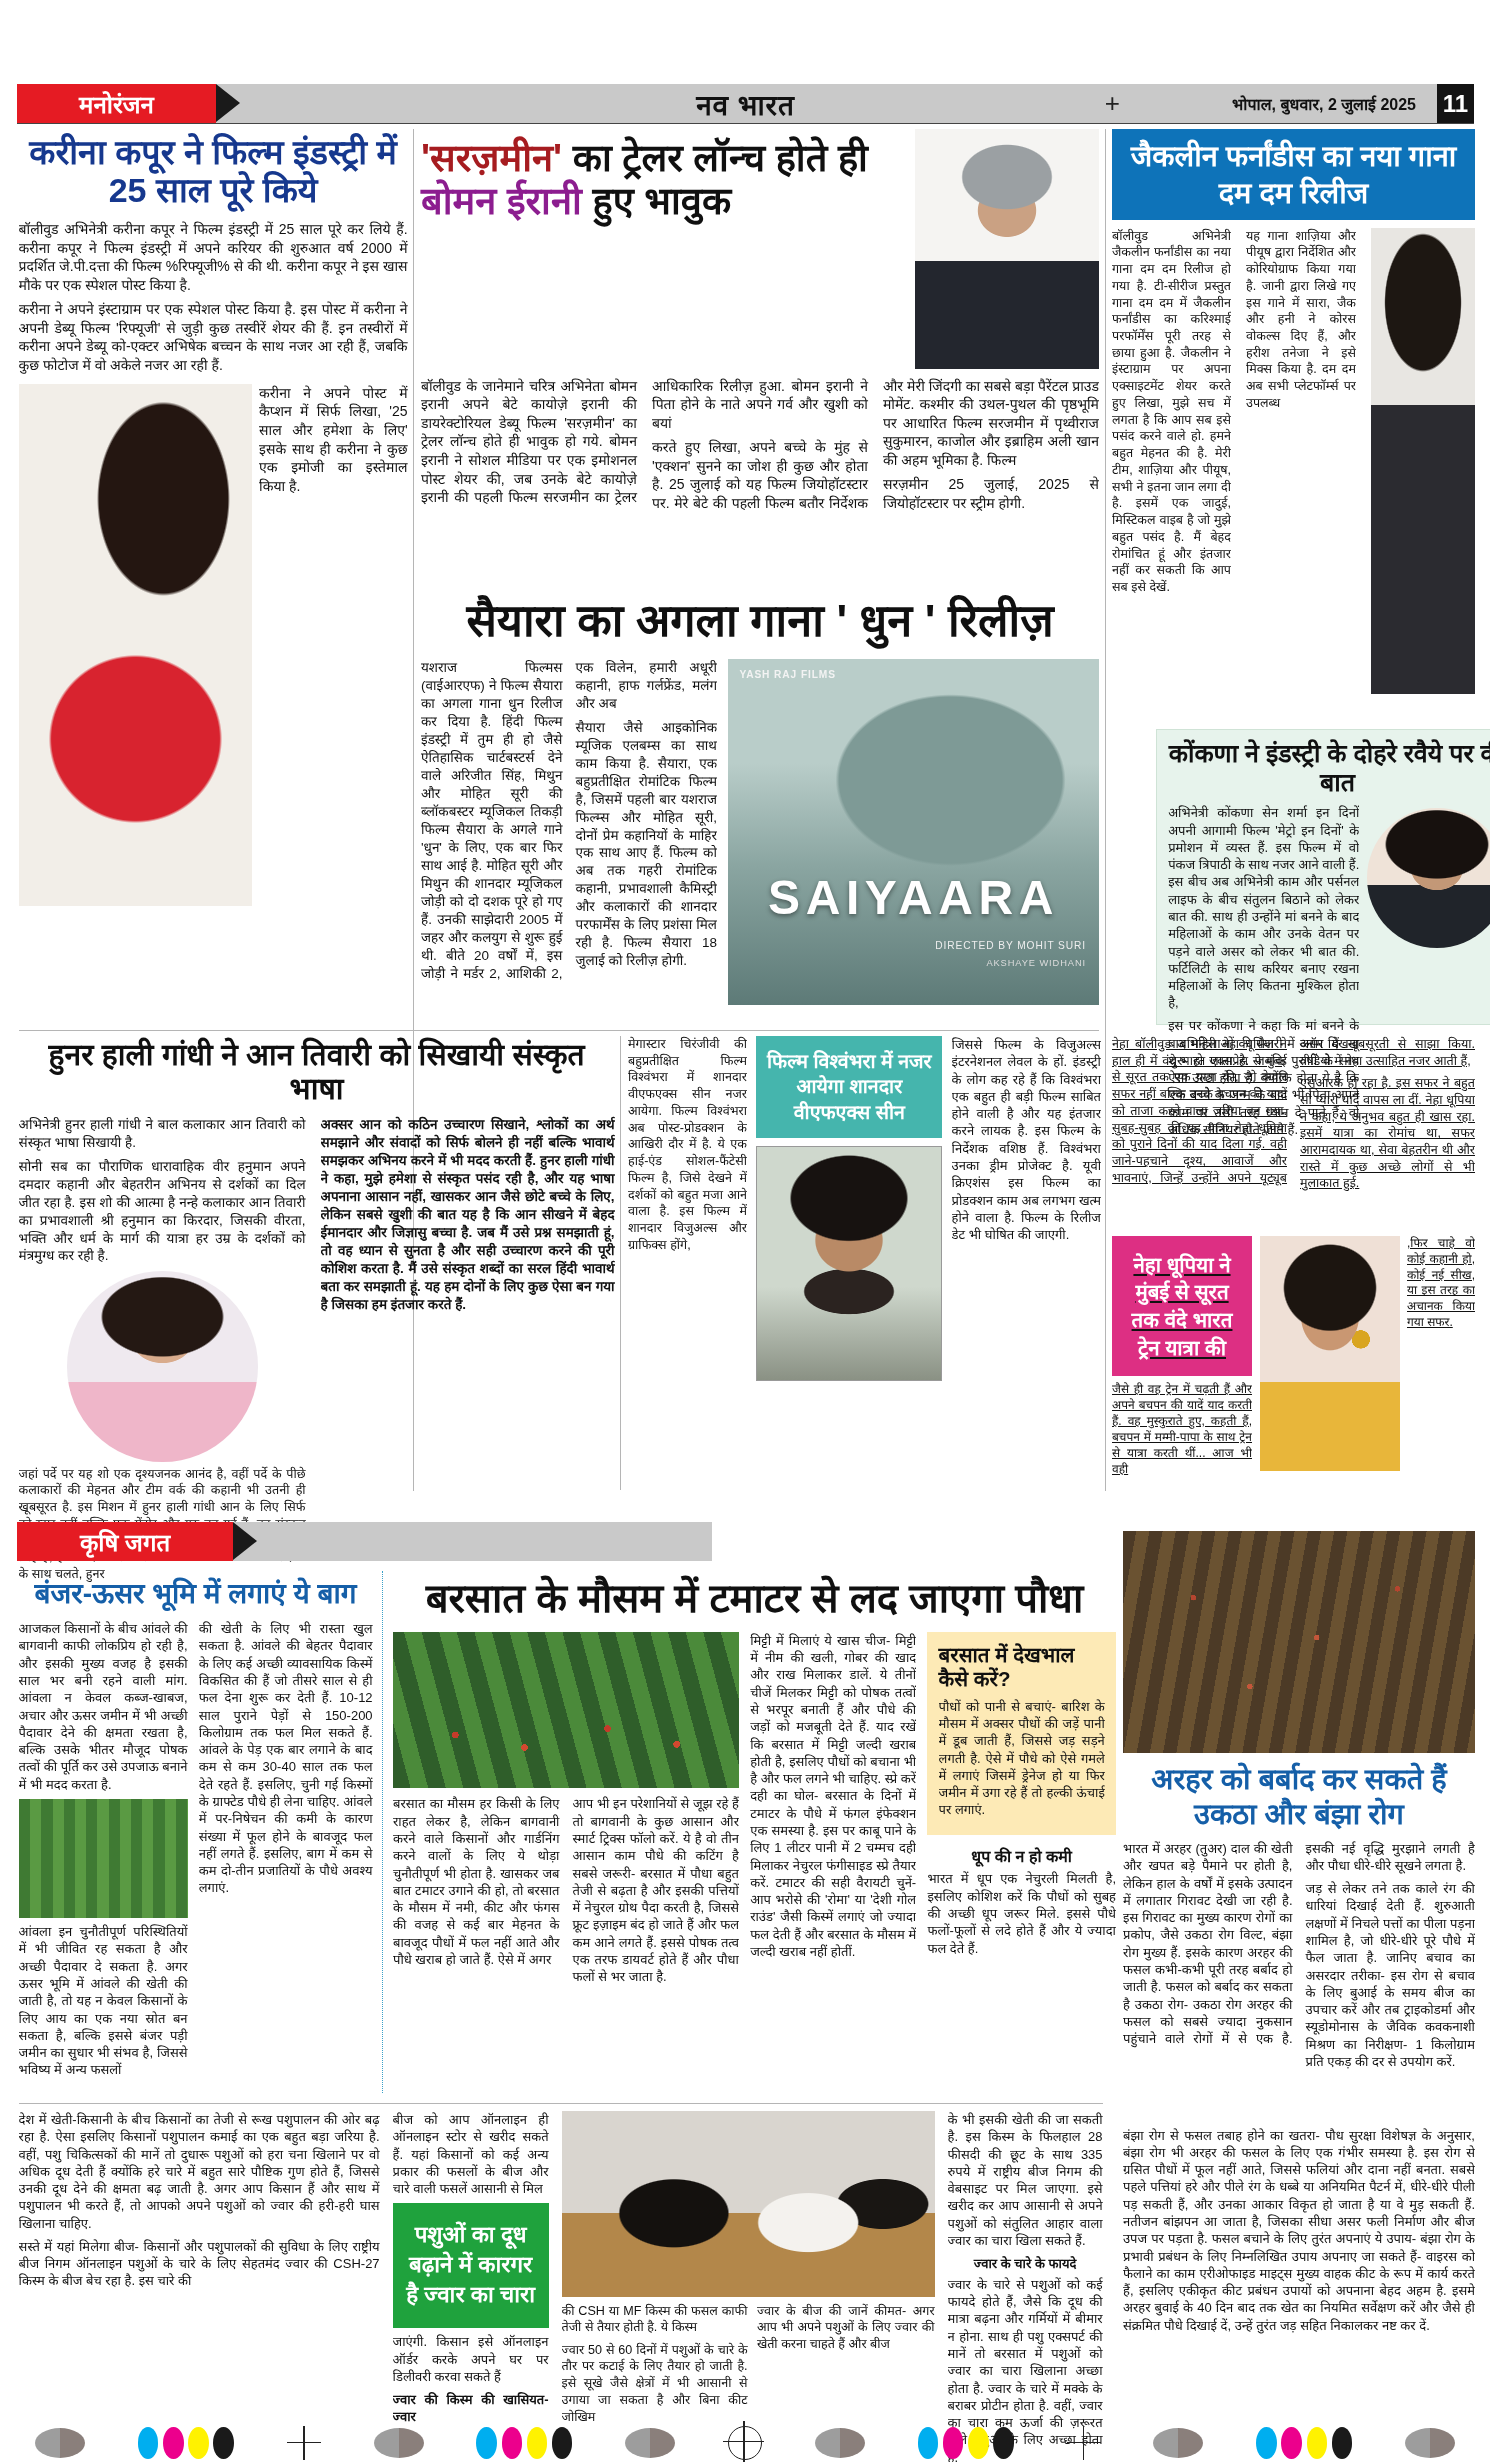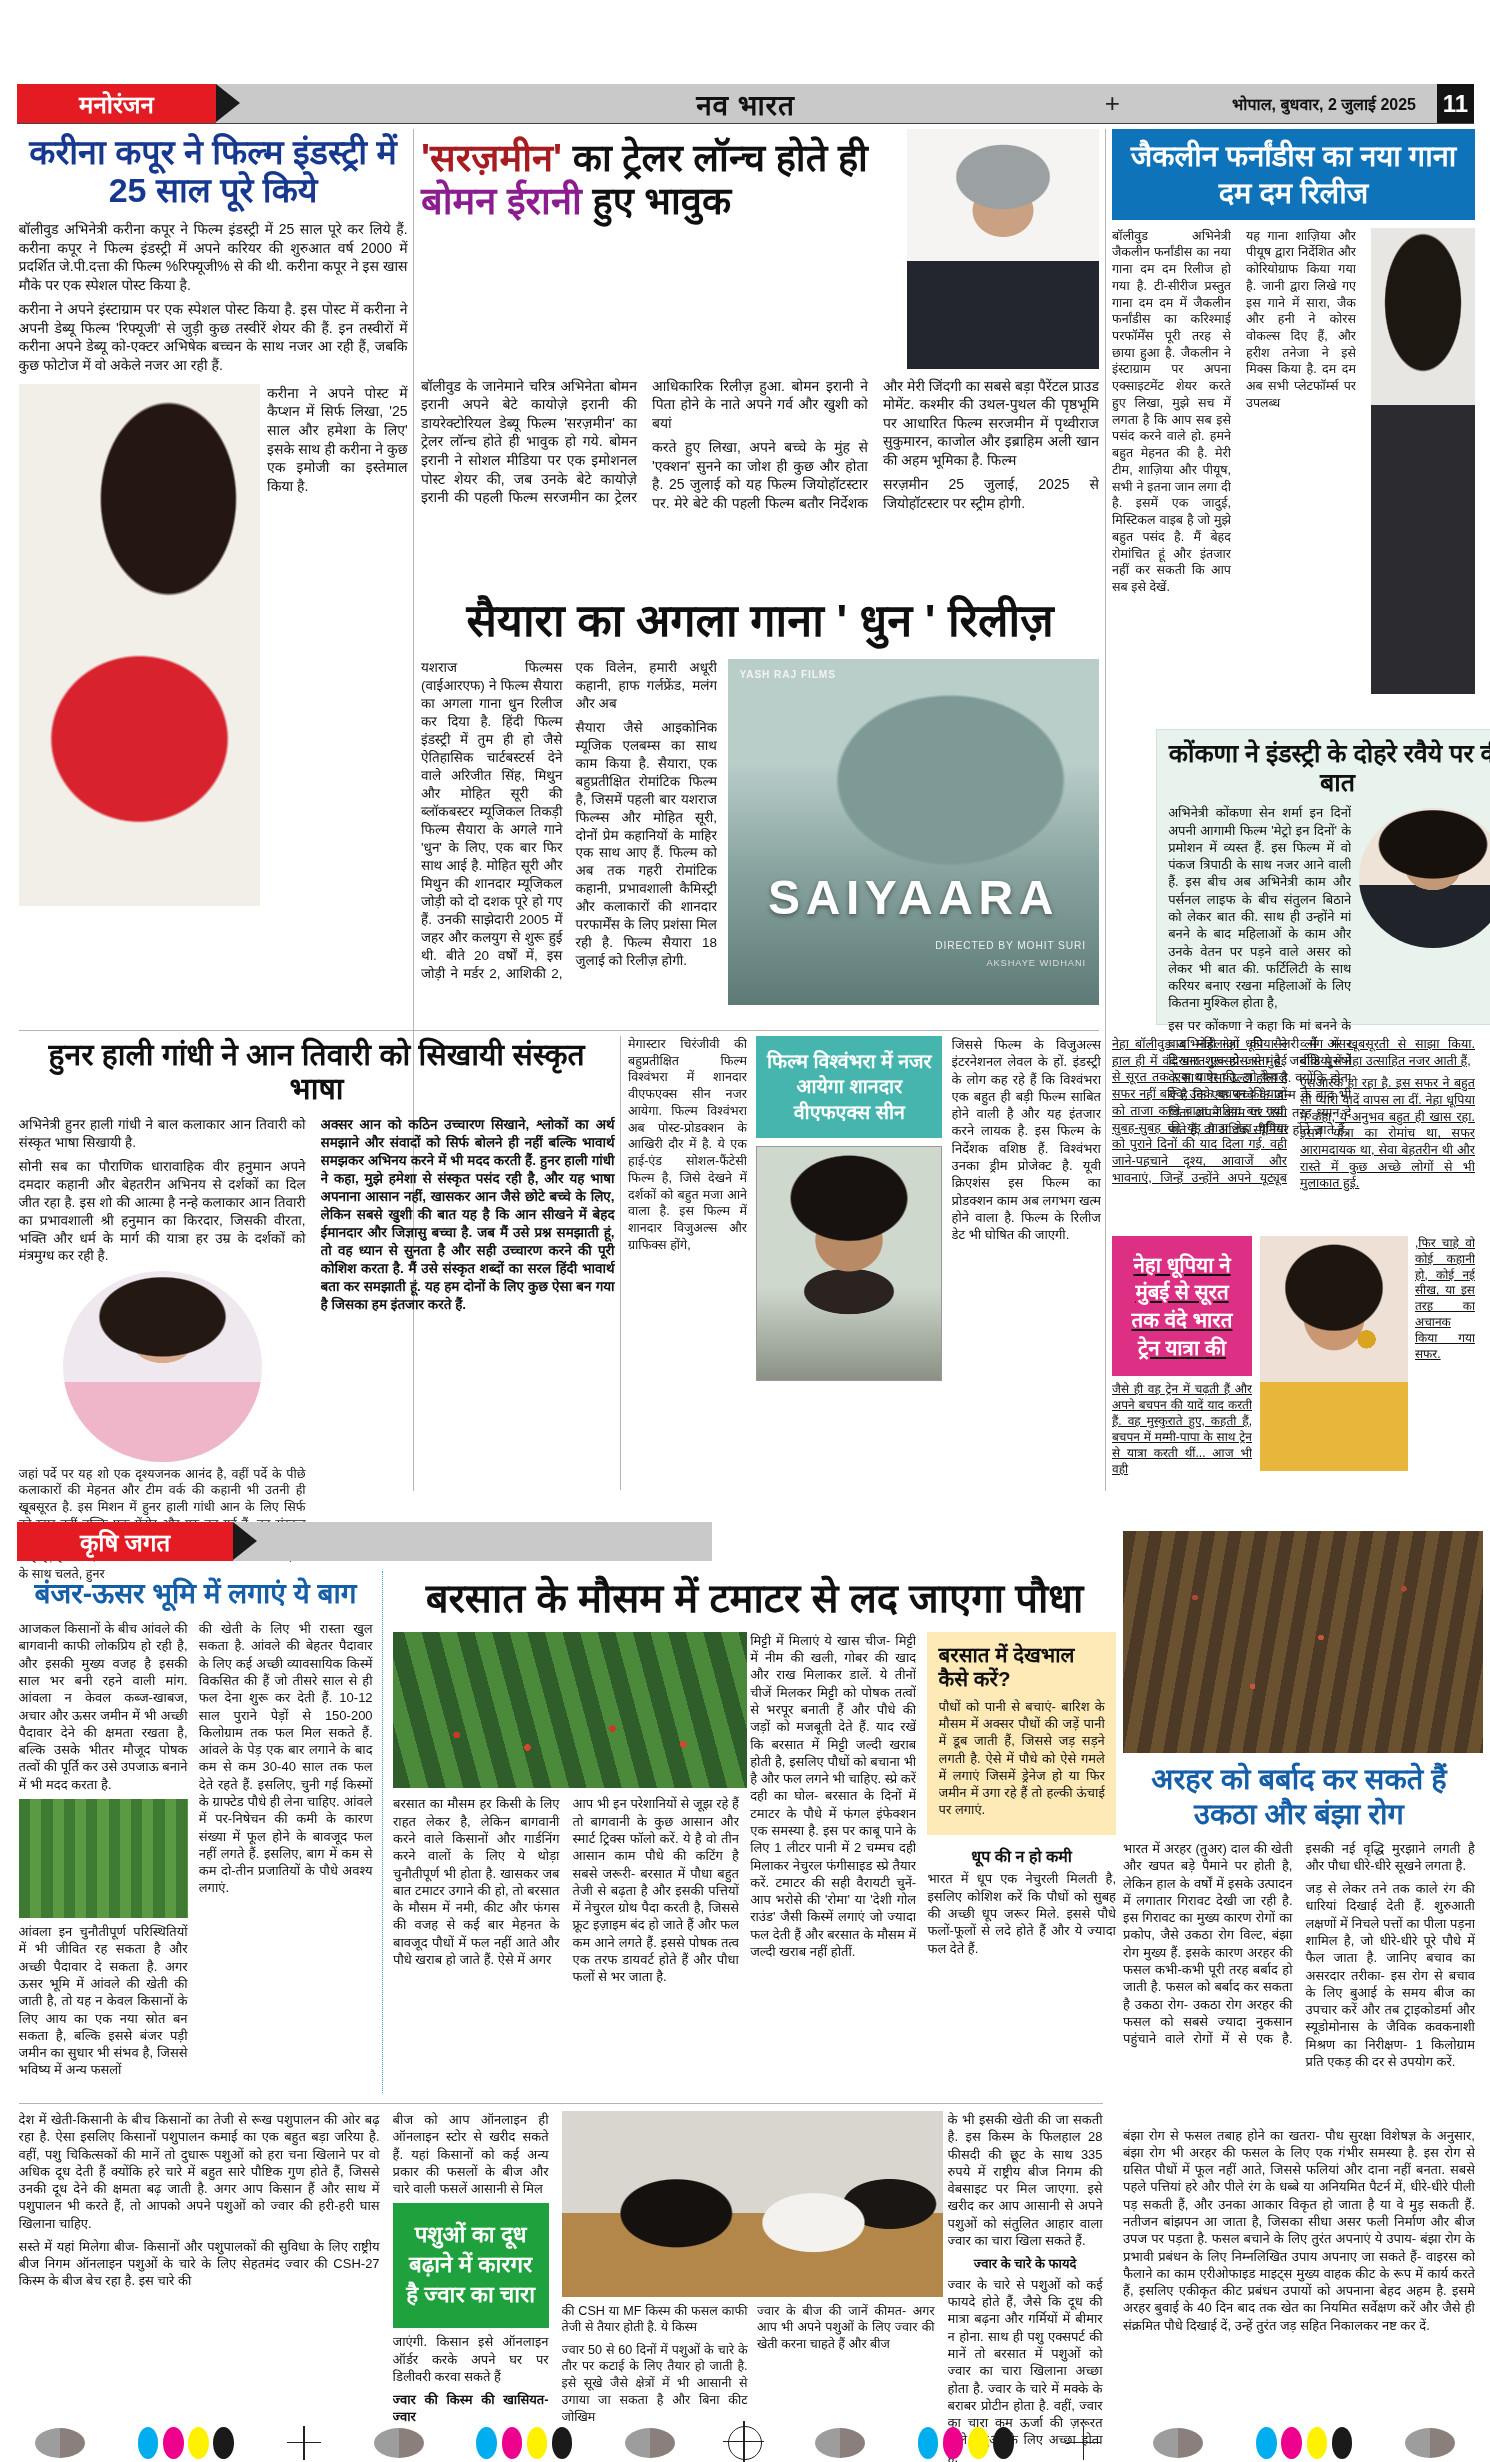--- a/index.html
+++ b/index.html
@@ -15,21 +15,21 @@
   .tag{position:absolute;left:0;top:0;height:39px;background:#e51b23;color:#fff;display:flex;align-items:center;justify-content:center;font-weight:700;}
   .tag-arrow{position:absolute;top:0;width:0;height:0;border-top:19.6px solid transparent;border-bottom:19.6px solid transparent;border-left:24px solid #1a1a1a;}
   .paper{position:absolute;left:0;right:0;top:0;height:39px;display:flex;align-items:center;justify-content:center;font-size:28px;font-weight:700;letter-spacing:0.9px;}
   .dateline{position:absolute;right:58px;top:0;height:39px;display:flex;align-items:center;font-size:16px;font-weight:700;}
   .pagenum{position:absolute;right:0px;top:0;width:37px;height:39px;background:#141414;color:#fff;display:flex;align-items:center;justify-content:center;font-size:24px;font-weight:700;}
   .plusmark{position:absolute;right:354px;top:3.7px;font-size:26px;color:#222;font-weight:400;}
   
   .h-blue{color:#16388e;font-weight:700;text-align:center;line-height:1.12;}
   .h-black{color:#101010;font-weight:700;line-height:1.15;}
   .boxed-h{background:#0e73b9;color:#fff;font-weight:700;text-align:center;}
-  .photo{position:relative;overflow:hidden;padding-left:8px;}
+  .photo{position:relative;overflow:hidden;}
   .circle{border-radius:50%;}
   .cap-b{font-weight:700;}
   
   .marks{position:absolute;left:0;top:2390px;width:1490px;height:41px;display:flex;align-items:center;justify-content:space-between;padding:0 35px;box-sizing:border-box;}
   .oval{width:50px;height:30px;border-radius:50%;background:linear-gradient(90deg,#9d9d9d 50%,#8a7f7b 50%);}
   .cmyk{display:flex;gap:4.7px;}
   .cmyk span{width:20.5px;height:32px;border-radius:50%;display:block;}
   .crossm{position:relative;width:34px;height:34px;}
   .crossm::before{content:"";position:absolute;left:16px;top:0;width:1.9px;height:34px;background:#222;}
   .crossm::after{content:"";position:absolute;left:0;top:16px;width:34px;height:1.9px;background:#222;}

